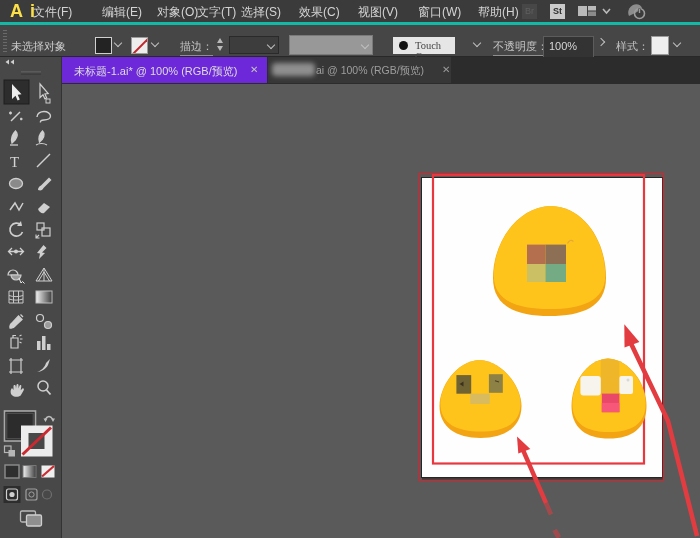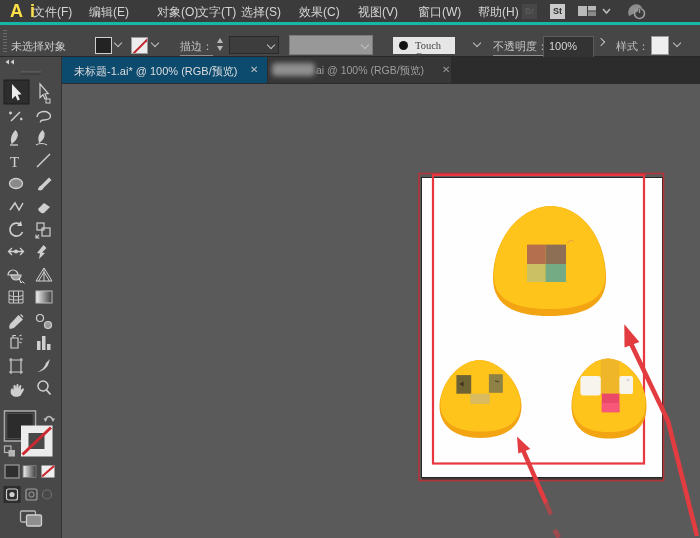--- a/index.html
+++ b/index.html
@@ -31,21 +31,21 @@
   #canvas { left:62px; top:84px; width:638px; height:454px; background:#5a5a5a; }
   #artboard { position:absolute; left:359px; top:93px; width:242px; height:301px;
     background:#fefefe; border:1px solid #262626; box-shadow:1px 2px 0 rgba(0,0,0,0.35); }
 </style>
 </head>
 <body>
 <div id="app">
   <div id="menubar" class="abs">
     <span id="ailogo">Ai</span>
     <span class="mi" style="left:33px">文件(F)</span>
-    <span class="mi" style="left:89px">编辑(E)</span>
+    <span class="mi" style="left:102px">编辑(E)</span>
     <span class="mi" style="left:157px">对象(O)</span>
     <span class="mi" style="left:197px">文字(T)</span>
     <span class="mi" style="left:241px">选择(S)</span>
     <span class="mi" style="left:299px">效果(C)</span>
     <span class="mi" style="left:358px">视图(V)</span>
     <span class="mi" style="left:418px">窗口(W)</span>
     <span class="mi" style="left:478px">帮助(H)</span>
     <div class="abs" style="left:522px;top:4px;width:15px;height:15px;background:#474747;
       color:#5f5f5f;font-size:9px;text-align:center;line-height:15px;">Br</div>
     <div class="abs" style="left:550px;top:4px;width:15px;height:15px;background:#c9c9c9;
@@ -99,21 +99,21 @@
       border:1px solid #5c5c5c;color:#d6d6d6;font-size:11px;text-decoration:underline;">
       <span class="abs" style="left:5px;top:3px;">100%</span>
     </div>
     <div class="abs" style="left:598px;top:14px;width:6px;height:6px;border-right:1.6px solid #c0c0c0;border-top:1.6px solid #c0c0c0;transform:rotate(45deg);"></div>
     <span class="clbl" style="left:616px;">样式：</span>
     <div class="abs" style="left:651px;top:11px;width:18px;height:19px;background:#efefef;
       border:1px solid #9a9a9a;"></div>
     <div class="chev" style="left:674px;top:15px;"></div>
   </div>
   <div id="tabbar" class="abs">
-    <div class="abs" style="left:0;top:0;width:205px;height:26px;background:#0c4a6e;
+    <div class="abs" style="left:0;top:0;width:205px;height:26px;background:#6d28d9;
       color:#dedede;font-size:11px;">
       <span class="abs" style="left:12px;top:7px;white-space:nowrap;">未标题-1.ai* @ 100% (RGB/预览)</span>
       <span class="abs" style="left:188px;top:7px;color:#c2c2c2;font-size:10px;">✕</span>
     </div>
     <div class="abs" style="left:206px;top:0;width:183px;height:26px;background:#373737;
       color:#9e9e9e;font-size:11px;">
       <div class="abs" style="left:4px;top:6px;width:43px;height:13px;background:rgba(215,215,215,0.55);
         border-radius:4px;filter:blur(2.5px);"></div>
       <span class="abs" style="left:48px;top:7px;white-space:nowrap;font-size:10.5px;">ai @ 100% (RGB/预览)</span>
       <span class="abs" style="left:174px;top:7px;font-size:10px;color:#9a9a9a;">✕</span>

